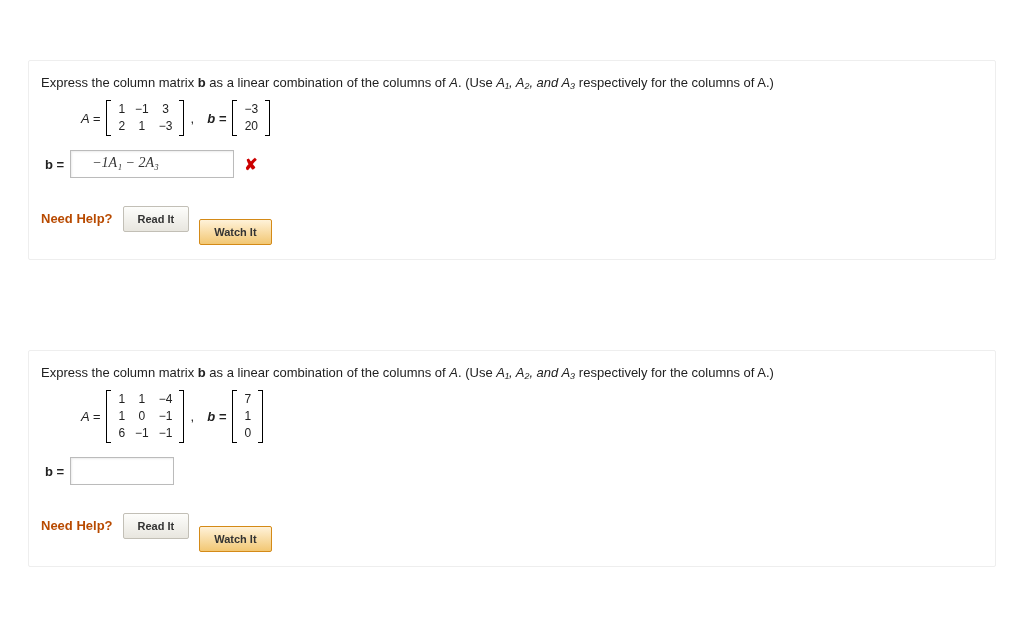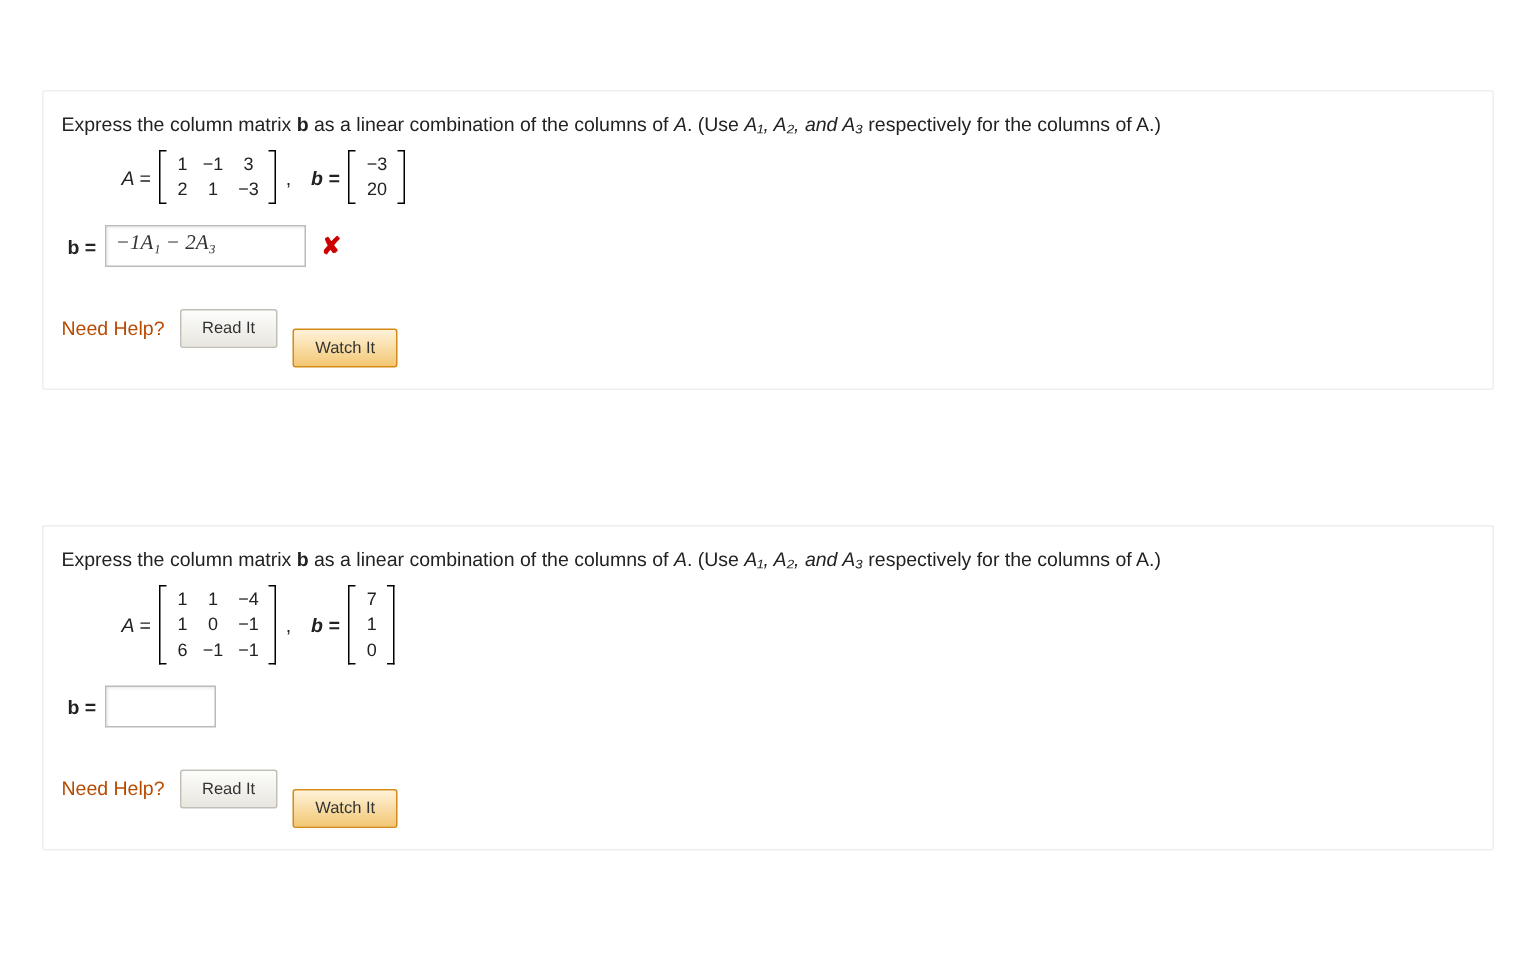--- a/index.html
+++ b/index.html
@@ -78,21 +78,21 @@
     margin: 6px 0 10px 4px;
   }
   .answer-row .b-eq { font-weight: bold; font-size: 13px; }
 
   .answer-input {
     display: inline-block;
     border: 1px solid #bbb;
     background: #fff;
     box-shadow: inset 1px 1px 2px rgba(0,0,0,.08);
     font-size: 14px;
-    padding: 4px 6px;
+    padding: 4px 21px;
     min-width: 60px;
     min-height: 18px;
     color: #333;
     font-family: "Times New Roman", serif;
     font-style: italic;
   }
   .answer-input.wide { min-width: 120px; }
 
   .status-mark {
     color: #cc0000;
@@ -102,29 +102,29 @@
   }
 
   .help-row {
     display: flex;
     align-items: center;
     gap: 10px;
     margin-top: 14px;
   }
   .help-label {
     color: #b84a00;
-    font-weight: normal;
+    font-weight: bold;
     font-size: 13px;
   }
   .help-btn {
     display: inline-block;
     background: linear-gradient(#fdfdfb, #e8e6df);
     border: 1px solid #c2bfb6;
     font-size: 11px;
-    font-weight: normal;
+    font-weight: bold;
     color: #333;
     padding: 6px 14px;
     cursor: pointer;
     border-radius: 2px;
   }
   .help-btn.watch {
     border: 1px solid #d48a17;
     background: linear-gradient(#fff2d9, #f2c773);
     margin-top: 27px;
   }

